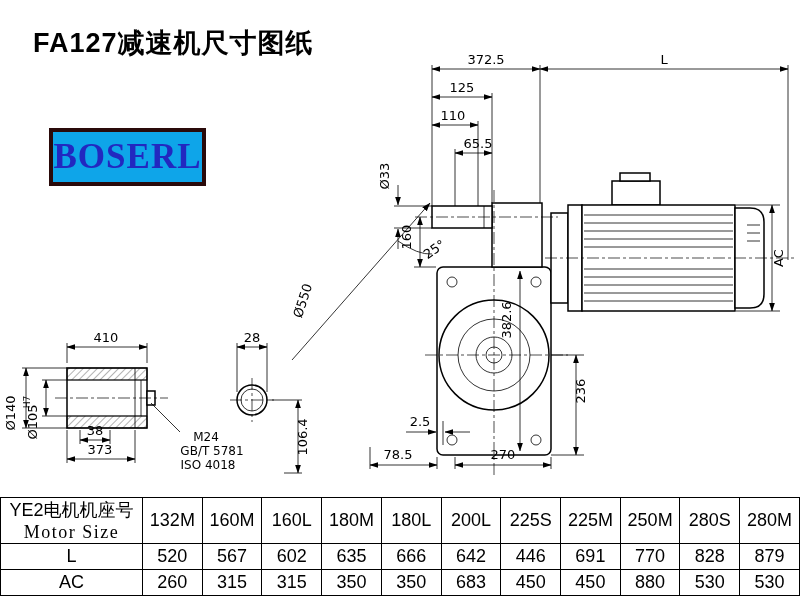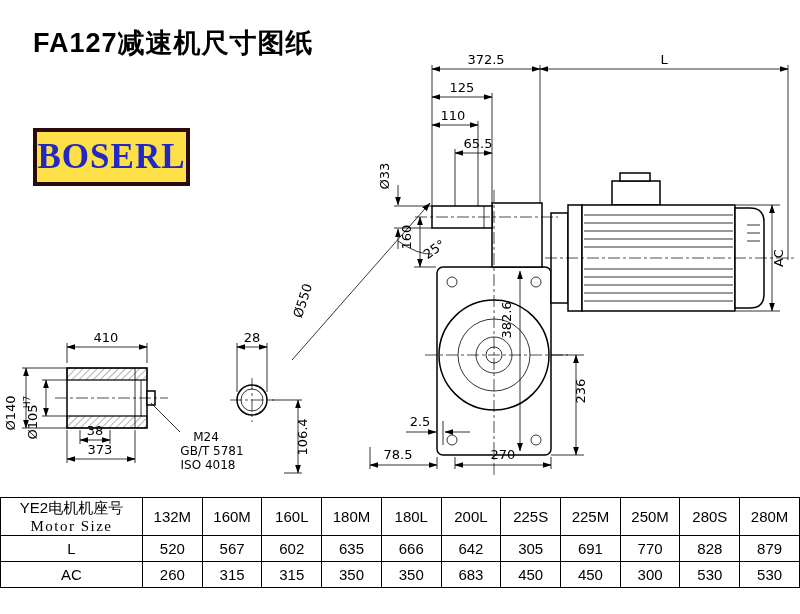--- a/index.html
+++ b/index.html
@@ -6,41 +6,41 @@
   body{
     width:800px;height:614px;position:relative;overflow:hidden;
     background:#fff;color:#000;
     font-family:"Liberation Sans","DejaVu Sans",sans-serif;
   }
   .page-title{
     position:absolute;left:33px;top:12px;
     font-size:27px;font-weight:bold;letter-spacing:1px;white-space:nowrap;margin-top:13px;
   }
   .logo-box{
-    position:absolute;left:33px;top:128px;width:149px;height:50px;
+    position:absolute;left:49px;top:128px;width:149px;height:50px;
     border:4px solid var(--logo_border,#2a0a0a);
-    display:flex;align-items:center;justify-content:center;background:#fde047;
+    display:flex;align-items:center;justify-content:center;background:#0ea5e9;
   }
   .logo-box span{
     font-family:"Liberation Serif","DejaVu Serif",serif;
     font-size:35px;font-weight:bold;color:var(--logo_text,#2228c0);letter-spacing:1px;
   }
   svg.drawing{position:absolute;left:0;top:55px;}
   
   .o{fill:none;stroke:#000;stroke-width:1.5;}
   .fw{fill:#fff;stroke:#000;stroke-width:1.5;}
   .t{fill:none;stroke:#000;stroke-width:0.8;}
   .cl{fill:none;stroke:#000;stroke-width:0.7;stroke-dasharray:12 3 3 3;}
   .dt{font:13px "DejaVu Sans",sans-serif;fill:#000;text-anchor:middle;}
   .dts{font:12px "DejaVu Sans",sans-serif;fill:#000;text-anchor:middle;}
   .sup{font:9px "DejaVu Sans",sans-serif;fill:#000;text-anchor:middle;}
   
   .size-table{
     position:absolute;left:0;top:497px;width:800px;
-    border-collapse:collapse;table-layout:fixed;font-size:15px;
+    border-collapse:collapse;table-layout:fixed;font-size:18px;
   }
   .size-table th,.size-table td{
     border:1px solid #000;text-align:center;vertical-align:middle;
     font-weight:normal;padding:0;overflow:hidden;white-space:nowrap;
   }
   .size-table tr.hrow th{height:37px;}
   .size-table tr.vrow td{height:25px;}
   .hen{letter-spacing:1.5px;font-family:Liberation Serif, serif;}
 </style>
 </head>
@@ -284,34 +284,34 @@
       <th>280M</th>
     </tr>
     <tr class="vrow">
       <td>L</td>
       <td>520</td>
       <td>567</td>
       <td>602</td>
       <td>635</td>
       <td>666</td>
       <td>642</td>
-      <td>305</td>
+      <td>446</td>
       <td>691</td>
       <td>770</td>
       <td>828</td>
       <td>879</td>
     </tr>
     <tr class="vrow">
       <td>AC</td>
       <td>260</td>
       <td>315</td>
       <td>315</td>
       <td>350</td>
       <td>350</td>
       <td>683</td>
       <td>450</td>
       <td>450</td>
-      <td>300</td>
+      <td>880</td>
       <td>530</td>
       <td>530</td>
     </tr>
   </tbody>
 </table>
 
 </body></html>

